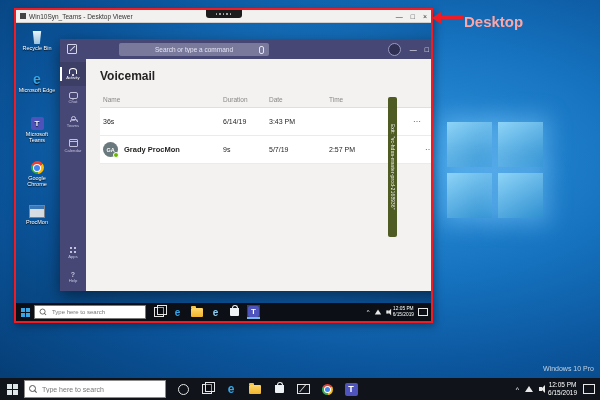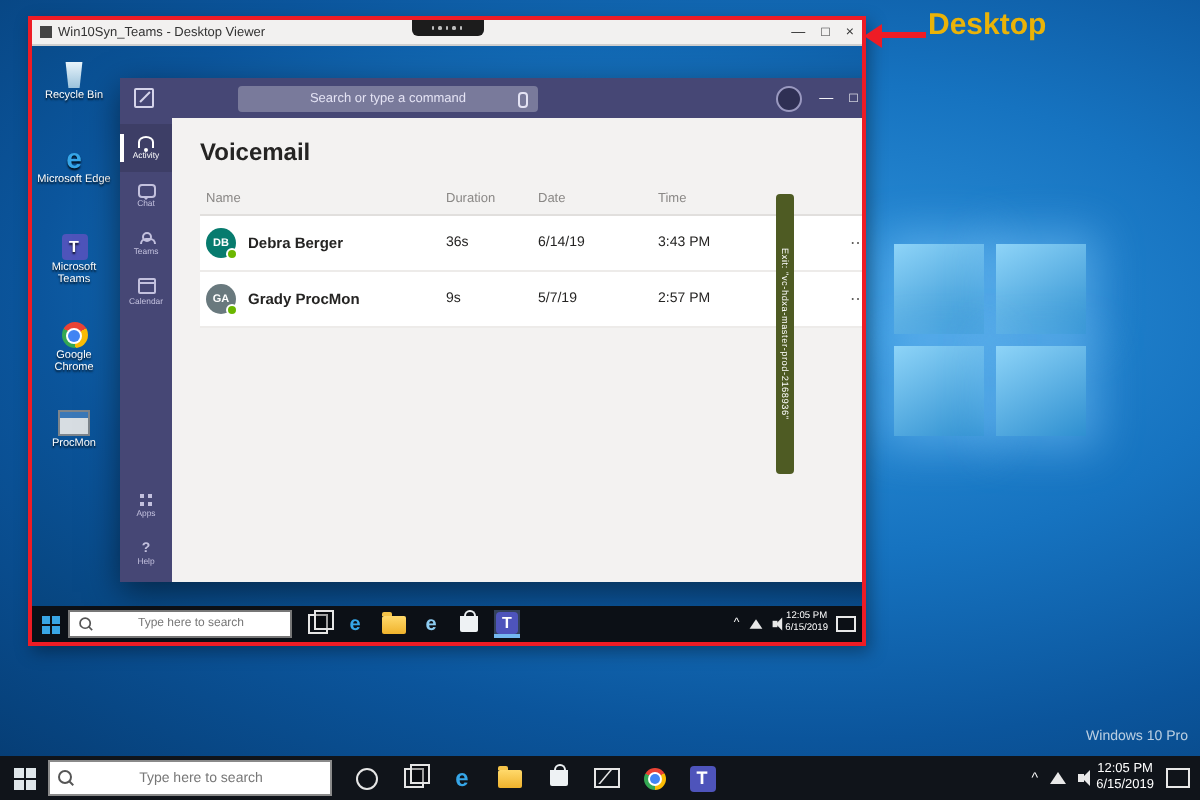--- a/index.html
+++ b/index.html
@@ -18,21 +18,21 @@
 
   
   .taskbar{position:absolute;left:0;right:0;bottom:0;height:22px;background:#10141a;
            display:flex;align-items:center;z-index:5;}
   .start{height:100%;display:flex;align-items:center;justify-content:center;flex:none;}
   .winlogo{display:grid;grid-template-columns:1fr 1fr;grid-template-rows:1fr 1fr;gap:1px;}
   .winlogo span{background:#dfe6ea;}
   .winlogo.blue span{background:#39a6e6;}
   .searchbox{display:flex;align-items:center;gap:3px;background:#fff;border:1px solid #8a8a8a;
              padding:0 4px;flex:none;}
-  .searchbox input{border:0;outline:0;background:transparent;flex:1;min-width:0;color:#222;text-align:center;}
+  .searchbox input{border:0;outline:0;background:transparent;flex:1;min-width:0;color:#222;}
   .searchbox input::placeholder{color:#777;}
   .mag{position:relative;width:8px;height:8px;flex:none;}
   .mag::before{content:"";position:absolute;left:0;top:0;width:5px;height:5px;border:1px solid #555;border-radius:50%;}
   .mag::after{content:"";position:absolute;left:5.2px;top:6px;width:3px;height:1.2px;background:#555;transform:rotate(45deg);}
   .tb-icons{display:flex;align-items:center;}
   .tb-ic{display:flex;align-items:center;justify-content:center;flex:none;}
   .taskview{position:relative;width:8px;height:8px;border:1px solid #e6e6e6;}
   .taskview::after{content:"";position:absolute;left:2px;top:-3px;width:8px;height:8px;border:1px solid #e6e6e6;background:rgba(0,0,0,.3);}
   .cortana{width:9px;height:9px;border:1px solid #e6e6e6;border-radius:50%;}
   .edge-e{color:#36a6e8;font-weight:bold;}
@@ -166,22 +166,22 @@
   .v-taskbar .tray{gap:4px;padding-right:3px;font-size:6px;}
   .v-taskbar .clock{font-size:4.8px;line-height:6px;}
   .v-taskbar .actionic{width:8px;height:6px;}
   .v-taskbar .netic{transform:scale(.8);}
   .v-taskbar .volic{transform:scale(.8);}
 
   
   .anno-arrow{position:absolute;left:441px;top:16px;width:22px;height:3px;background:#ee1c25;z-index:6;}
   .anno-arrow::before{content:"";position:absolute;left:-9px;top:-4.5px;width:0;height:0;
     border-top:6px solid transparent;border-bottom:6px solid transparent;border-right:9px solid #ee1c25;}
-  .anno-label{position:absolute;left:464px;top:4px;z-index:6;font-size:15px;font-weight:bold;
-    color:#eab308;line-height:17px;}
+  .anno-label{position:absolute;left:464px;top:13px;z-index:6;font-size:15px;font-weight:bold;
+    color:#fca5a5;line-height:17px;}
   .anno-label span{display:block;}
 </style>
 </head>
 <body>
 
 <div class="stage">
 
   <div class="host-wall"></div>
   <div class="glow-logo logo-host">
     <span></span>
@@ -299,24 +299,20 @@
             <div class="t-table">
               <div class="t-thead">
                 <span>Name</span>
                 <span>Duration</span>
                 <span>Date</span>
                 <span>Time</span>
                 <span></span>
               </div>
               <div class="t-rows">
                 <div class="t-row">
-                  <span class="cell-name">
-                    <span class="t-avatar2 av-db">DB</span>
-                    <span>Debra Berger</span>
-                  </span>
                   <span>36s</span>
                   <span>6/14/19</span>
                   <span>3:43 PM</span>
                   <span class="menu-dots">⋯</span>
                 </div>
                 <div class="t-row">
                   <span class="cell-name">
                     <span class="t-avatar2 av-ga">GA</span>
                     <span>Grady ProcMon</span>
                   </span>

